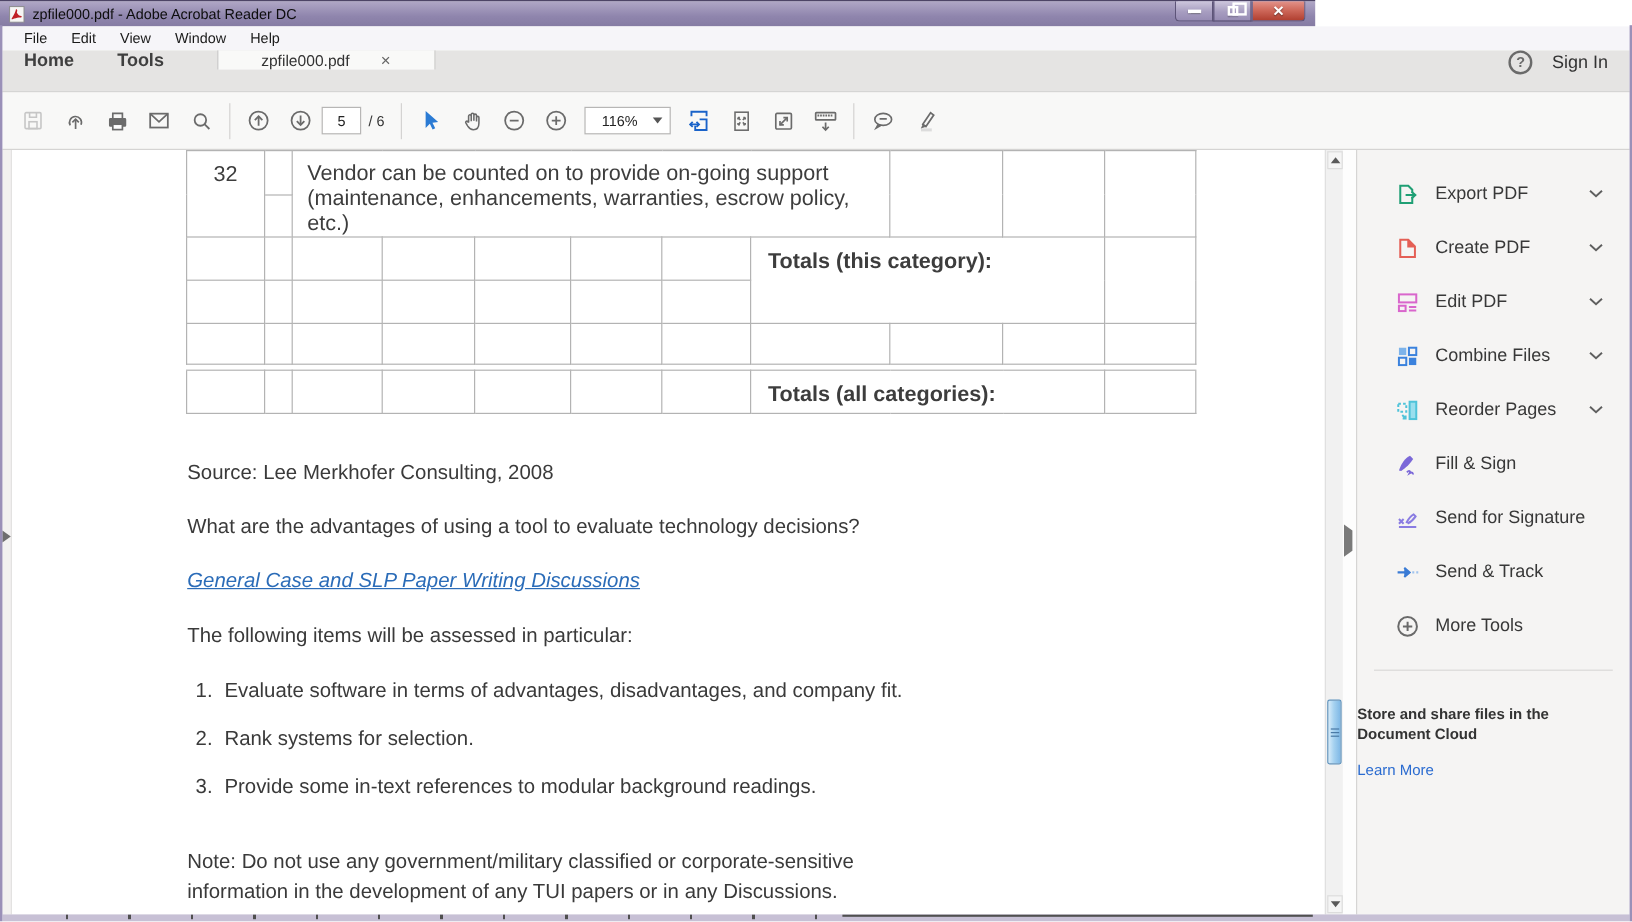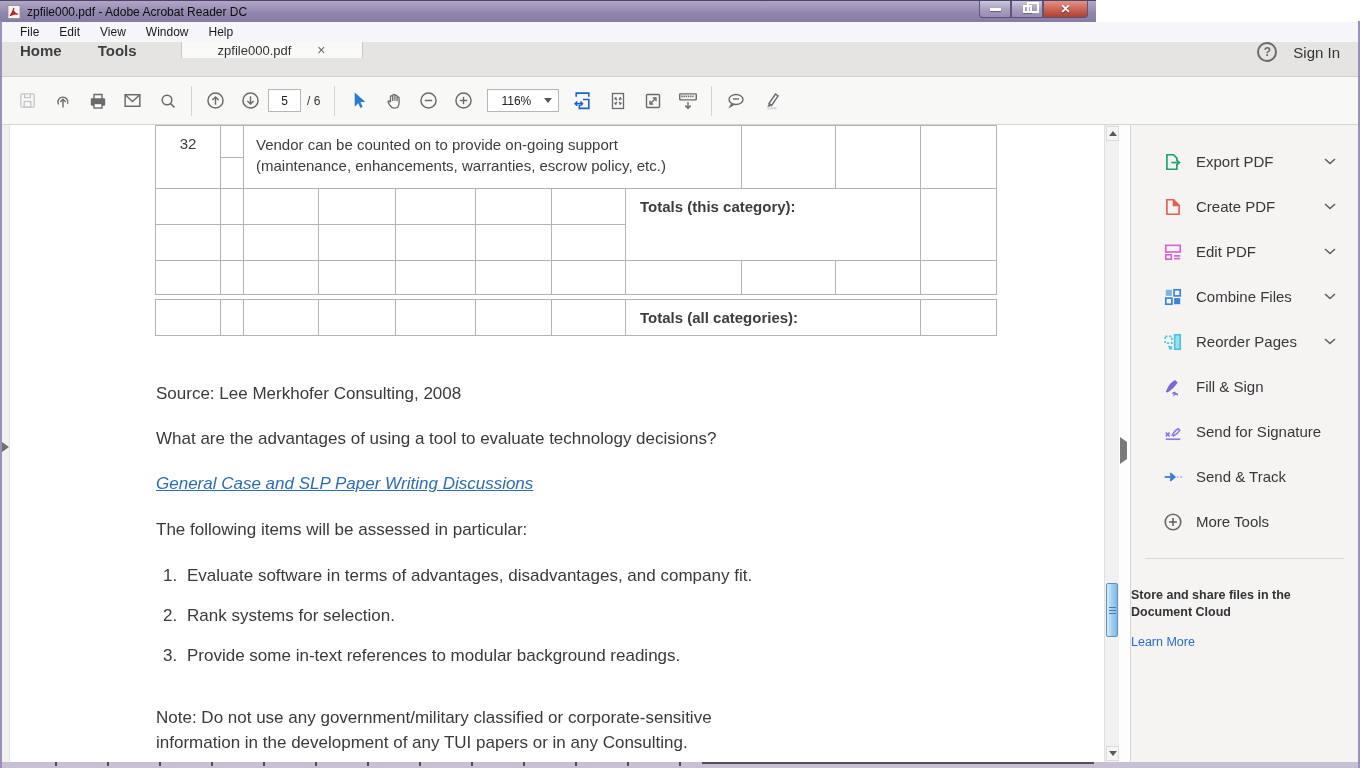--- a/index.html
+++ b/index.html
@@ -58,21 +58,21 @@
   .main { position:absolute; top:125px; left:0; width:1360px; height:637px; background:#fdfdfd; }
   .navstrip { position:absolute; left:0; top:0; width:10px; height:637px; background:#f2f1f0; border-right:1px solid #e3e2e1; }
   .tri-right { width:0; height:0; border-top:5px solid transparent; border-bottom:5px solid transparent; border-left:7px solid #6e6e6e; }
   .navstrip .tri-right { position:absolute; left:2px; top:317px; }
   .pane-toggle { position:absolute; left:1120px; top:317px; }
 
   .page { position:absolute; left:10px; top:0; width:1094px; height:637px; background:#fff; overflow:hidden; }
 
   
   table.ev { position:absolute; left:145px; top:0; border-collapse:collapse; table-layout:fixed; }
-  table.ev td { border:1px solid #b3b3b3; font-size:15px; color:#3d3d3d; vertical-align:top; }
+  table.ev td { border:1px solid #b3b3b3; font-size:18px; color:#3d3d3d; vertical-align:top; }
   td.cell-num { text-align:center; padding-top:9px; }
   td.cell-text { padding:8px 4px 0 12px; line-height:21px; }
   td.lbl { font-weight:bold; font-size:15px; color:#222; padding:9px 0 0 14px; }
   tr.spacer td { border-left:none; border-right:none; border-top:1px solid #b3b3b3; border-bottom:1px solid #b3b3b3; }
 
   
   .para { position:absolute; left:146px; font-size:17px; color:#3a3a3a; white-space:nowrap; }
   .pdf-link { color:#2b6cb8; font-style:italic; text-decoration:underline; }
   .li-row { display:flex; }
   .li-num { width:24px; margin-left:7px; }
@@ -386,21 +386,21 @@
         <span class="li-num">2.</span>
         <span>Rank systems for selection.</span>
       </div>
       <div class="para li-row" style="top:521px; left:146px">
         <span class="li-num">3.</span>
         <span>Provide some in-text references to modular background readings.</span>
       </div>
 
       <div class="para" style="top:580px; line-height:25px">
         <div>Note: Do not use any government/military classified or corporate-sensitive</div>
-        <div>information in the development of any TUI papers or in any Consulting.</div>
+        <div>information in the development of any TUI papers or in any Discussions.</div>
       </div>
     </div>
 
     <div class="scrollbar">
       <div class="sb-btn sb-up">
           <span class="tri-up"></span>
         </div>
       <div class="sb-thumb">
           <i></i>
           <i></i>

